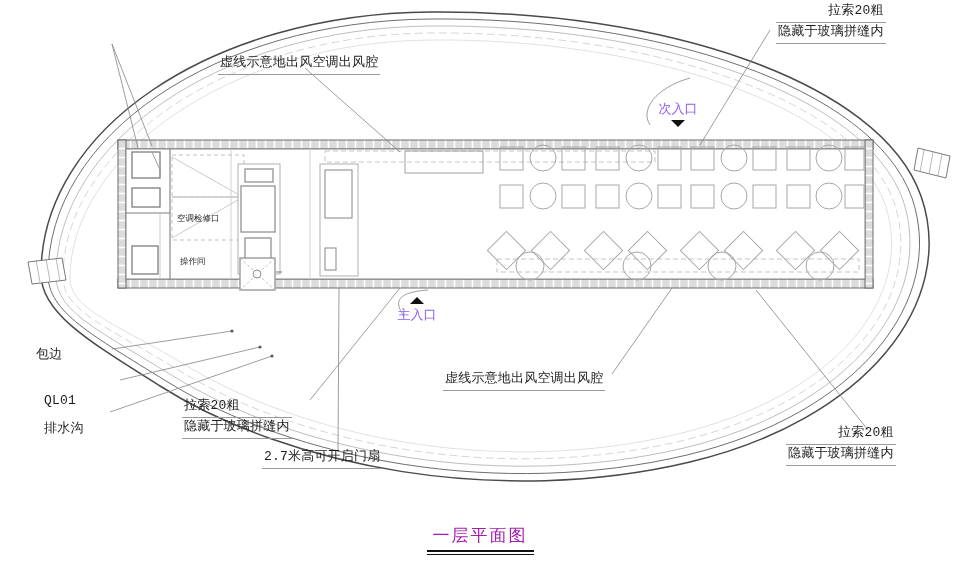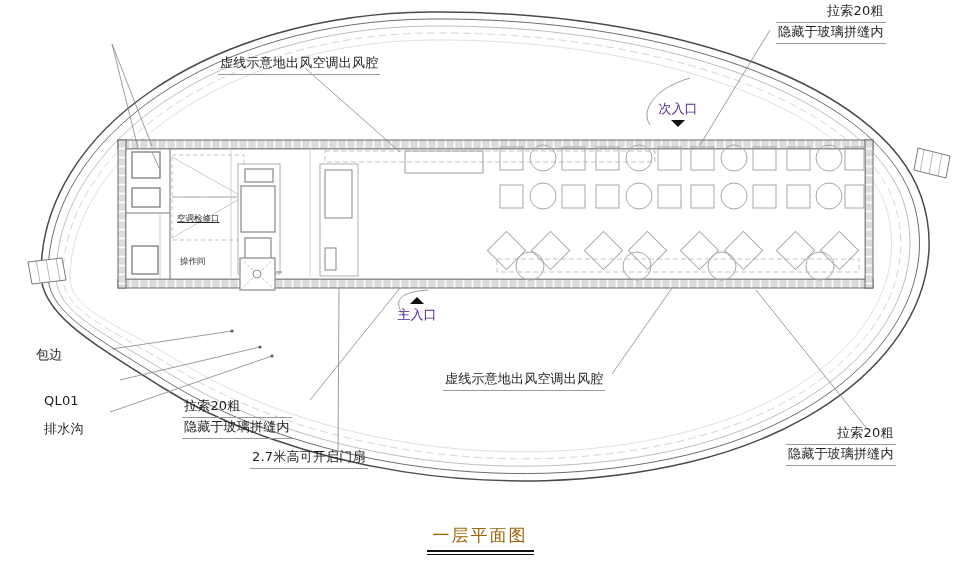--- a/index.html
+++ b/index.html
@@ -30,37 +30,38 @@
     font-size: 13px;
     color: #1d1d1d;
     white-space: nowrap;
     line-height: 1.45;
     letter-spacing: .2px;
   }
   .anno .ln {
     display: block;
     border-bottom: 1px solid #9a9a9a;
     padding: 0 2px 1px 2px;
+    font-family: Liberation Mono, monospace;
   }
   .anno.noline .ln { border-bottom: none; }
   .anno.rt { text-align: right; }
 
   
   .room-label {
     position: absolute;
     font-size: 8.5px;
     color: #2a2a2a;
     white-space: nowrap;
     font-family: "DejaVu Sans", "Liberation Sans", sans-serif;
   }
   
   .entry {
     position: absolute;
     font-size: 13px;
-    color: #4c1d95;
+    color: #8b5cf6;
     white-space: nowrap;
     text-align: center;
   }
   .tri {
     width: 0; height: 0;
     margin: 2px auto 0 auto;
     border-left: 7px solid transparent;
     border-right: 7px solid transparent;
   }
   .tri.down { border-top: 7px solid #111; }
@@ -69,21 +70,21 @@
   
   #title-block {
     position: absolute;
     left: 0; right: 0;
     top: 524px;
     text-align: center;
   }
   #title-block .t {
     display: inline-block;
     font-size: 17px;
-    color: #a16207;
+    color: #a21caf;
     letter-spacing: 2px;
     padding: 0 6px 3px 6px;
     border-bottom: 2px solid #111;
     position: relative;
   }
   #title-block .t::after {
     content: "";
     position: absolute;
     left: 0; right: 0;
     bottom: -5px;
@@ -317,21 +318,21 @@
   </div>
   <div class="anno noline" style="left:42px; top:392px;">
     <span class="ln">QL01</span>
   </div>
 
   <div class="anno" style="left:182px; top:397px;">
     <span class="ln">拉索20粗</span>
     <span class="ln">隐藏于玻璃拼缝内</span>
   </div>
 
-  <div class="anno" style="left:250px; top:448px;">
+  <div class="anno" style="left:262px; top:448px;">
     <span class="ln">2.7米高可开启门扇</span>
   </div>
 
   <div class="anno" style="left:443px; top:370px;">
     <span class="ln">虚线示意地出风空调出风腔</span>
   </div>
 
   <div class="anno rt" style="left:786px; top:424px;">
     <span class="ln">拉索20粗</span>
     <span class="ln">隐藏于玻璃拼缝内</span>
@@ -340,20 +341,20 @@
   <div class="entry" style="left:642px; top:100px; width:72px;">
     <span>次入口</span>
     <div class="tri down"></div>
   </div>
 
   <div class="entry" style="left:381px; top:297px; width:72px;">
     <div class="tri up"></div>
     <span>主入口</span>
   </div>
 
-  <div class="room-label" style="left:177px; top:213px;text-decoration:underline;">空调检修口</div>
+  <div class="room-label" style="left:177px; top:213px;">空调检修口</div>
   <div class="room-label" style="left:180px; top:256px;">操作间</div>
 
   <div id="title-block">
     <span class="t">一层平面图</span>
   </div>
 
 </div>
 
 </body></html>

